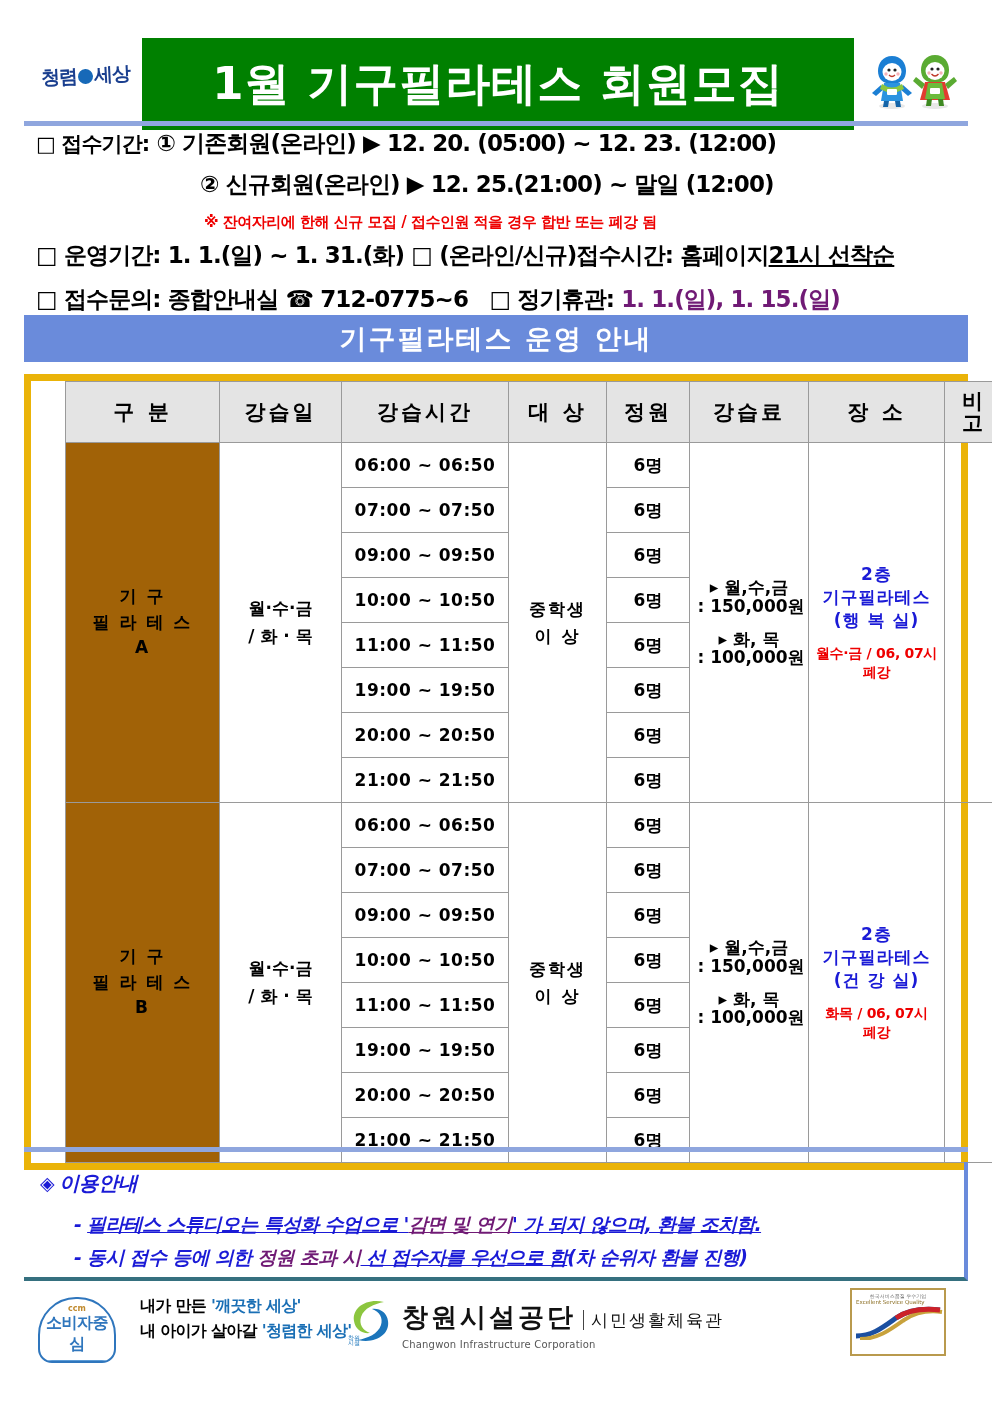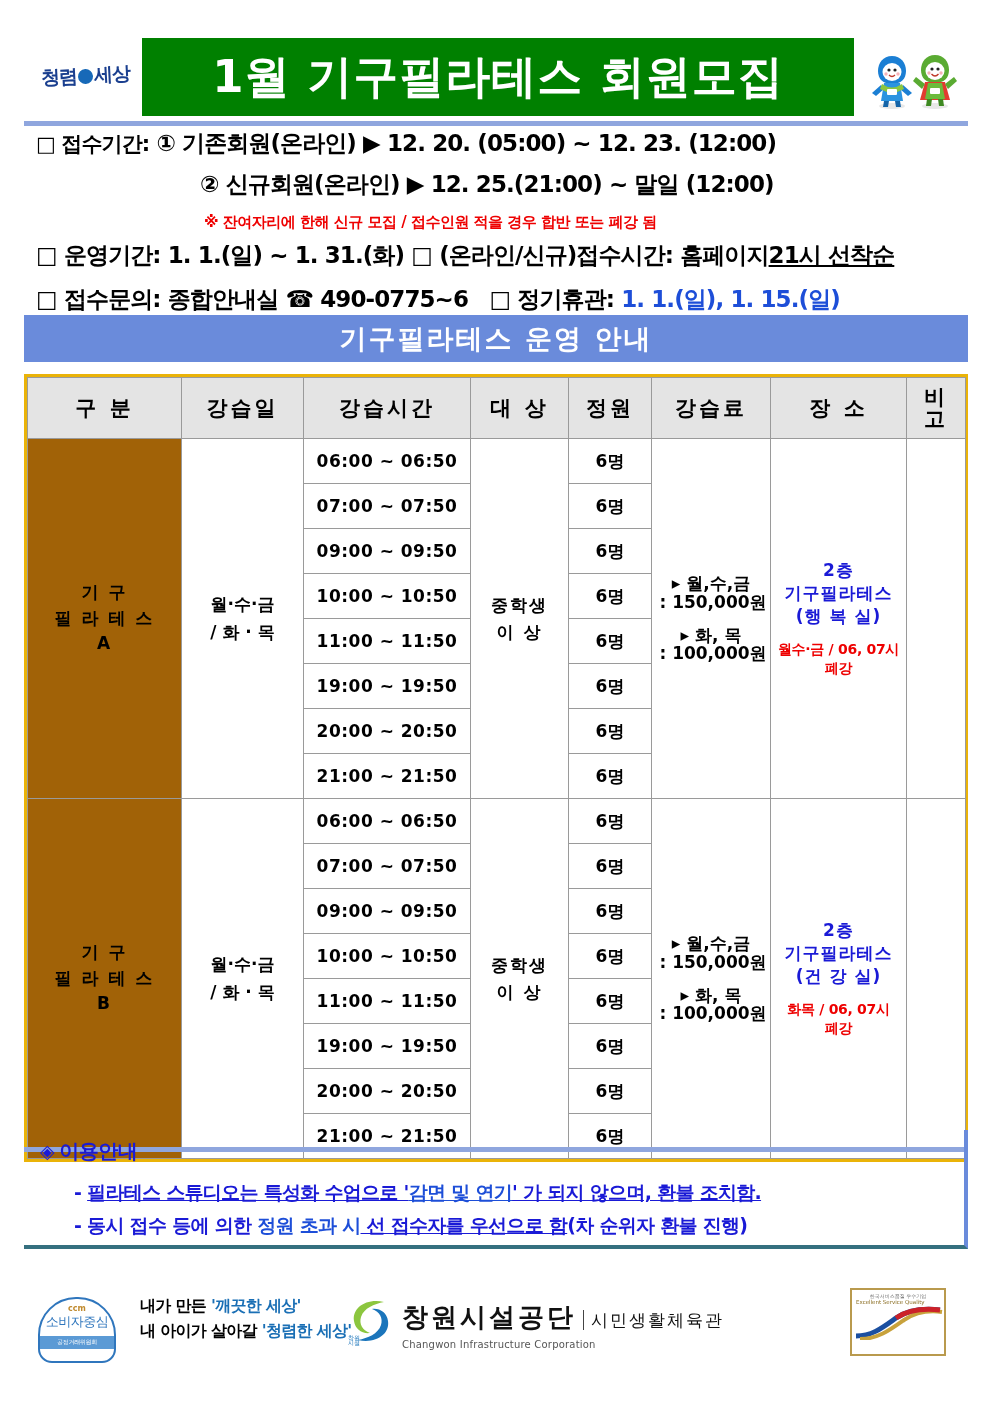--- a/index.html
+++ b/index.html
@@ -40,21 +40,21 @@
     display: inline-block;
     width: 15px; height: 15px;
     border-radius: 50%;
     background: #1769b8;
     margin: 0 1px;
     vertical-align: -2px;
   }
   .title-bar {
     position: absolute;
     left: 142px; top: 0;
-    width: 712px; height: 78px;
+    width: 712px; height: 92px;
     background: #008000;
     display: flex;
     align-items: center;
     justify-content: center;
   }
   .title-bar-text {
     color: #ffffff;
     font-size: 45px;
     font-weight: bold;
     letter-spacing: 1px;
@@ -85,21 +85,21 @@
     font-weight: bold;
     white-space: nowrap;
     letter-spacing: -0.9px;
   }
   .ln1 { position:absolute; left: 36px; top: 0px; }
   .ln2 { position:absolute; left: 200px; top: 41px; }
   .ln3 { position:absolute; left: 204px; top: 85px; font-size: 15px; color:#ee0000; letter-spacing:-0.5px;}
   .ln4 { position:absolute; left: 36px; top: 112px; }
   .ln5 { position:absolute; left: 36px; top: 156px; }
   .sq { font-size: 21px; }
-  .red { color: #1d4ed8; margin-top: 45px; }
+  .red { color: #701a75; margin-top: 45px; }
   .ul { text-decoration: underline; }
 
   
   .section-banner {
     position: absolute;
     left: 24px; top: 315px;
     width: 944px; height: 47px;
     background: #6a8bdb;
     display: flex;
     align-items: center;
@@ -110,23 +110,24 @@
     font-size: 27px;
     font-weight: bold;
     letter-spacing: 2px;
   }
 
   
   .tbl-wrap {
     position: absolute;
     left: 24px; top: 374px;
     width: 944px;
-    border: 3px solid #eab308;
+    border: 7px solid #eab308;
     box-sizing: border-box;
     background: #ffffff;
+    padding-left: 34px;
   }
   table.sched {
     border-collapse: collapse;
     width: 100%;
     table-layout: fixed;
   }
   table.sched td, table.sched th {
     border: 1px solid #9a9a9a;
     text-align: center;
     vertical-align: middle;
@@ -165,25 +166,26 @@
   td.fee .fg .l1 { display:block; }
   td.fee .fg .l2 { display:block; margin-top: 0; padding-left: 4px;}
   td.place { font-size: 16px; line-height: 1.35; }
   td.place .pl-blue { color: #1a1ad6; font-weight: bold; letter-spacing: 1px;}
   td.place .pl-red { color: #ee0000; font-weight: bold; font-size: 14px; display:block; margin-top: 12px; letter-spacing:-0.3px;}
 
   
   #rule-bottom { top: 1147px; }
   .notice-box {
     position: absolute;
-    left: 24px; top: 1130px;
+    left: 24px; top: 1162px;
     width: 944px; height: 119px;
     border-right: 4px solid #6a8bdb;
     border-bottom: 4px solid #35707f;
     box-sizing: border-box;
+    font-style: italic;
   }
   .notice-title {
     position: absolute;
     left: 16px; top: 8px;
     font-size: 20px;
     font-weight: bold;
     color: #1a1ad6;
     letter-spacing: -0.5px;
   }
   .notice-diamond { color: #1a1ad6; font-size: 19px; margin-right: 5px;}
@@ -215,21 +217,21 @@
     left: 38px; top: 2px;
     width: 78px; height: 66px;
     border: 2px solid #2f76bd;
     border-radius: 38px 38px 14px 14px;
     text-align: center;
     box-sizing: border-box;
     overflow: hidden;
     margin-top: 7px;
   }
   .ccm-top { font-size: 8px; color:#c08a2e; font-weight:bold; margin-top:5px;}
-  .ccm-mid { font-size: 13px; color:#2f76bd; font-weight:normal; letter-spacing:-0.5px;}
+  .ccm-mid { font-size: 16px; color:#2f76bd; font-weight:bold; letter-spacing:-0.5px;}
   .ccm-bot { font-size: 6px; color:#ffffff; background:#5b9ad5; margin-top:5px; padding:2px 0; letter-spacing:-0.3px;}
   .slogan-l {
     position: absolute;
     left: 140px; top: 6px;
     font-size: 16px; font-weight: bold; line-height: 1.55;
     letter-spacing: -0.7px;
     white-space: nowrap;
   }
   .slogan-l .hi { color: #1a6fb5; }
   .ci-mark {
@@ -348,21 +350,21 @@
     <span>□ 운영기간:</span>
     <span>1. 1.(일) ~ 1. 31.(화)</span>
     <span>□ (온라인/신규)접수시간:</span>
     <span>홈페이지</span><span class="ul">21시 선착순</span>
   </div>
 
   <div class="info-line ln5">
     <span>□ 접수문의:</span>
     <span>종합안내실</span>
     <span>☎</span>
-    <span>490-0775~6</span>
+    <span>712-0775~6</span>
     &nbsp;
     <span>□ 정기휴관:</span>
     <span class="red">1. 1.(일), 1. 15.(일)</span>
   </div>
 </div>
 
 <div class="section-banner">
   <span class="section-banner-text">기구필라테스 운영 안내</span>
 </div>
 

